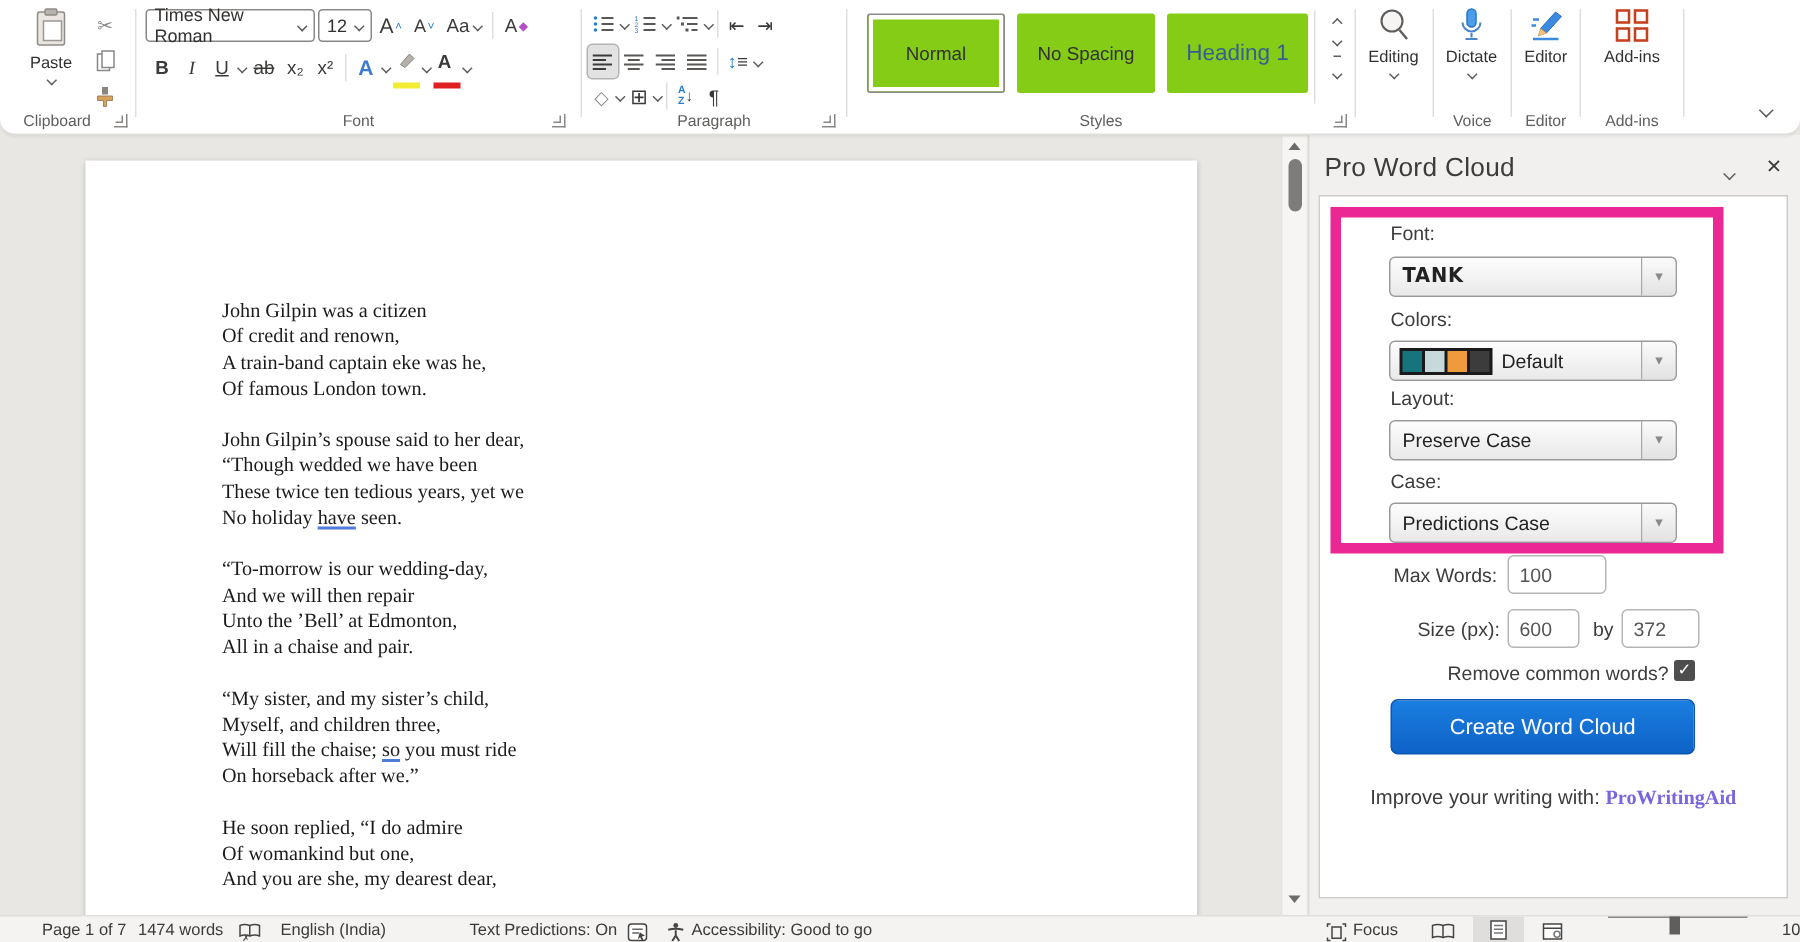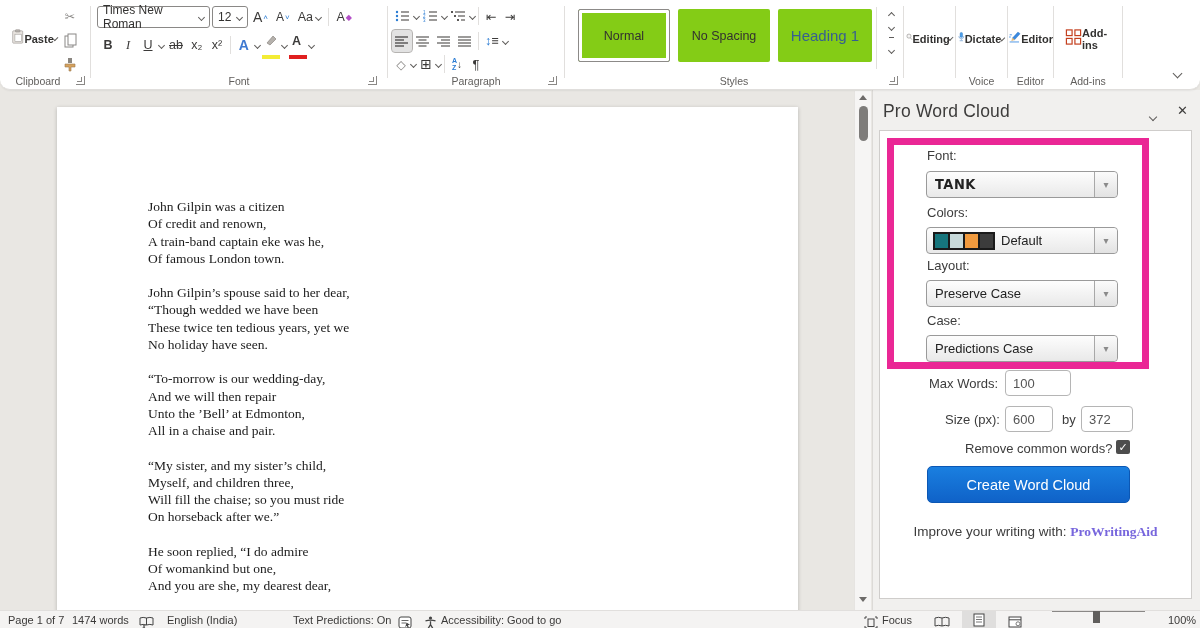--- a/index.html
+++ b/index.html
@@ -8,21 +8,21 @@
 
   
   .ribbon { position:absolute; left:0; top:0; width:1200px; height:90px; background:#fff;
             border-bottom:1px solid #e0dedc; border-radius:0 0 10px 10px; box-shadow:0 1px 2px rgba(0,0,0,.06); z-index:5; }
   .vsep { position:absolute; top:6px; height:72px; width:1px; background:#e1dfdd; }
   .grp { position:absolute; top:0; height:90px; }
   .grp-label { position:absolute; bottom:3px; left:0; right:0; text-align:center; font-size:10.5px; color:#605e5c; }
   .launcher { position:absolute; bottom:5px; width:9px; height:9px; border-right:1.2px solid #8a8886; border-bottom:1.2px solid #8a8886; }
   .launcher:after { content:""; position:absolute; right:2px; bottom:2px; width:4px; height:4px; border-right:1.2px solid #8a8886; border-bottom:1.2px solid #8a8886; }
   .cv { display:inline-block; width:5px; height:5px; border-right:1.2px solid #5f5d5b; border-bottom:1.2px solid #5f5d5b; transform:rotate(45deg); }
-  .bigbtn { position:absolute; top:5px; width:46px; height:64px; display:flex; align-items:center; border-radius:4px;font-weight:bold; }
+  .bigbtn { position:absolute; top:5px; width:46px; height:64px; display:flex; flex-direction:column; align-items:center; border-radius:4px; }
   .bigbtn .lbl { font-size:11px; color:#323130; margin-top:3px; }
   .bigbtn .cv { margin-top:3px; }
   .sbtn { display:inline-flex; align-items:center; justify-content:center; height:22px; min-width:18px; padding:0 3px; border-radius:3px; font-size:12.5px; color:#3b3a39; }
   .row { position:absolute; display:flex; align-items:center; gap:2px; }
   .combo { height:22px; border:1px solid #8a8886; border-radius:3px; background:#fff; display:flex; align-items:center; justify-content:space-between; padding:0 5px; font-size:12px; color:#323130; }
   .mini-sep { width:1px; height:18px; background:#e1dfdd; margin:0 2px; }
   .ulined { text-decoration:underline; }
   .struck { text-decoration:line-through; }
   .fx-a { color:#3f7ad1; font-weight:bold; font-size:14px; }
   .colorbar { position:relative; display:inline-block; }
@@ -30,21 +30,21 @@
   .tinymark { font-size:8px; margin-left:1px; color:#2b7cd3; }
   .style-card { position:absolute; top:9px; height:53px; background:#84cc16; display:flex; align-items:center; justify-content:center; border-radius:2px; }
   .style-card.sel { border:1px solid #8c8a88; box-shadow:0 0 0 3px #fff inset; }
   .gal-col { position:absolute; display:flex; flex-direction:column; align-items:center; gap:7px; border-left:1px solid #e1dfdd; padding:6px 0 0 6px; height:62px; top:7px; }
 
   
   .doc-canvas { position:absolute; left:0; top:90px; width:872px; height:520px; background:#e9e7e3; overflow:hidden; }
   .page { position:absolute; left:57px; top:17px; width:741px; height:520px; background:#fff; box-shadow:0 1px 4px rgba(0,0,0,.22); overflow:hidden; }
   .poem { position:absolute; left:91px; top:91px; font-family:"Liberation Serif","DejaVu Serif",serif; font-size:13.5px; line-height:17.3px; color:#1b1b1b; }
   .stanza { margin-bottom:17px; }
-  .gram { text-decoration-color:#4f7bd9; text-decoration-thickness:1.5px; text-underline-offset:2px; }
+  .gram { text-decoration:underline; text-decoration-color:#4f7bd9; text-decoration-thickness:1.5px; text-underline-offset:2px; }
 
   
   .vscroll { position:absolute; left:854px; top:91px; width:17px; height:519px; background:#f6f5f4; border-left:1px solid #e6e4e1; }
   .vscroll .arr { position:absolute; left:4px; width:0; height:0; border-left:4px solid transparent; border-right:4px solid transparent; }
   .arr-up { top:4px; border-bottom:5px solid #6d6b69; }
   .arr-dn { bottom:8px; border-top:5px solid #6d6b69; }
   .thumb { position:absolute; left:4px; top:15px; width:9px; height:35px; background:#7e7c7a; border-radius:5px; }
 
   
   .pane { position:absolute; left:872px; top:90px; width:328px; height:520px; background:#f1f0ee; border-left:1px solid #dcdad7; }
@@ -65,21 +65,21 @@
   .num-input { position:absolute; height:26px; border:1px solid #b5b5b5; border-radius:4px; font-size:13px; color:#555; padding-left:7px; font-family:"Liberation Sans",sans-serif; background:#fff; }
   .inline-lbl { position:absolute; font-size:13px; color:#3c3c3c; }
   .chkbox { position:absolute; width:14px; height:14px; background:#4d4d4d; border-radius:2px; color:#fff; font-size:11px; line-height:14px; text-align:center; }
   .create-btn { position:absolute; left:47px; top:335px; width:203px; height:37px; border:1px solid #0b57b4; border-radius:5px;
                 background:linear-gradient(#1a7fe0,#0f62c8); color:#fff; font-size:14.5px; display:flex; align-items:center; justify-content:center; }
   .promo { position:absolute; left:0; top:393px; width:100%; text-align:center; font-size:13.5px; color:#3c3c3c; }
   .promo b { color:#7766dd;font-family:Liberation Serif, serif; }
 
   
   .statusbar { position:absolute; left:0; top:610px; width:1200px; height:18px; background:#f4f3f2; border-top:1px solid #e1dfdd; font-size:11px; color:#3b3a39; }
-  .statusbar span, .statusbar .sicon { position:absolute; top:0; line-height:18px; }
+  .statusbar span, .statusbar .sicon { position:absolute; top:0; line-height:18px;margin-left:20px; }
   .sicon svg { vertical-align:middle; margin-top:2px; }
   .viewsel { position:absolute; left:962px; top:0; width:34px; height:18px; background:#dfdedd; display:flex; align-items:center; justify-content:center; }
   .ztrack { position:absolute; left:1052px; top:9px; width:93px; height:1px; background:#8a8886; }
   .zhandle { position:absolute; left:1093px; top:3px; width:7px; height:12px; background:#605e5c; }
 </style>
 </head>
 <body>
 
 <header class="ribbon">
 

